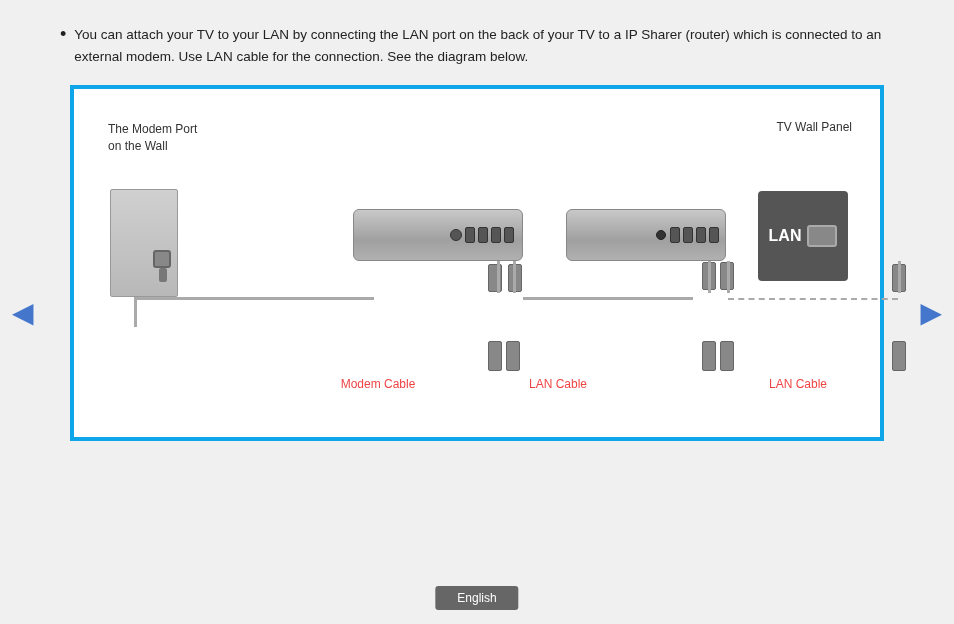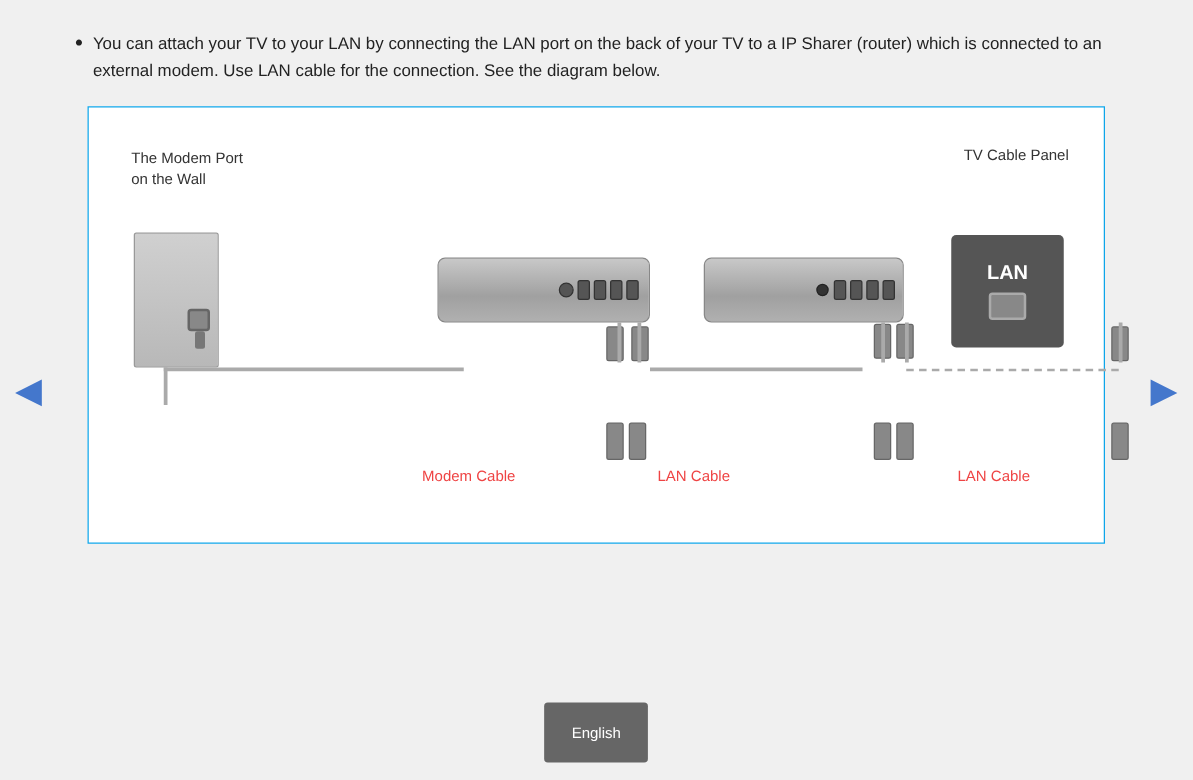--- a/index.html
+++ b/index.html
@@ -29,21 +29,21 @@
       color: #222;
     }
     .bullet-dot {
       font-size: 18px;
       line-height: 1.4;
       flex-shrink: 0;
       margin-top: -2px;
     }
 
     .diagram-box {
-      border: 1px solid #0ea5e9;
+      border: 4px solid #0ea5e9;
       background: #fff;
       padding: 20px 24px 18px 24px;
       position: relative;
       margin: 8px 10px;
     }
 
     .diagram-inner {
       position: relative;
       height: 310px;
     }
@@ -139,21 +139,21 @@
     
     .lan-panel {
       position: absolute;
       top: 82px;
       right: 8px;
       width: 90px;
       height: 90px;
       background: #555;
       border-radius: 4px;
       display: flex;
-      flex-direction: column;
+      flex-direction: row;
       align-items: center;
       justify-content: center;
       gap: 6px;
     }
     .lan-label-box {
       color: #fff;
       font-size: 16px;
       font-weight: bold;
     }
     .lan-port-icon {
@@ -191,21 +191,21 @@
     .lang-bar {
       position: absolute;
       bottom: 14px;
       left: 50%;
       transform: translateX(-50%);
     }
     .lang-btn {
       background: #666;
       color: #fff;
       font-size: 12px;
-      padding: 17px 22px;
+      padding: 5px 22px;
       border: none;
       border-radius: 3px;
       cursor: pointer;
     }
 
     
     .wall-rect {
       position: absolute;
       top: 80px;
       left: 12px;
@@ -255,21 +255,21 @@
 
   <div class="diagram-box">
     <div class="diagram-inner">
 
       <div class="label label-modem-port">
         <span style="white-space:pre-line;">The Modem Port
 on the Wall</span>
       </div>
 
       <div class="label label-tv-rear">
-        <span>TV Cable Panel</span>
+        <span>TV Wall Panel</span>
       </div>
 
 
 
       <div class="wall-rect">
         <div class="wall-socket-hole"></div>
         <div class="wall-cable-out"></div>
       </div>
 
       <div style="position:absolute; top:188px; left:36px; width:3px; height:30px; background:#aaa;"></div>

